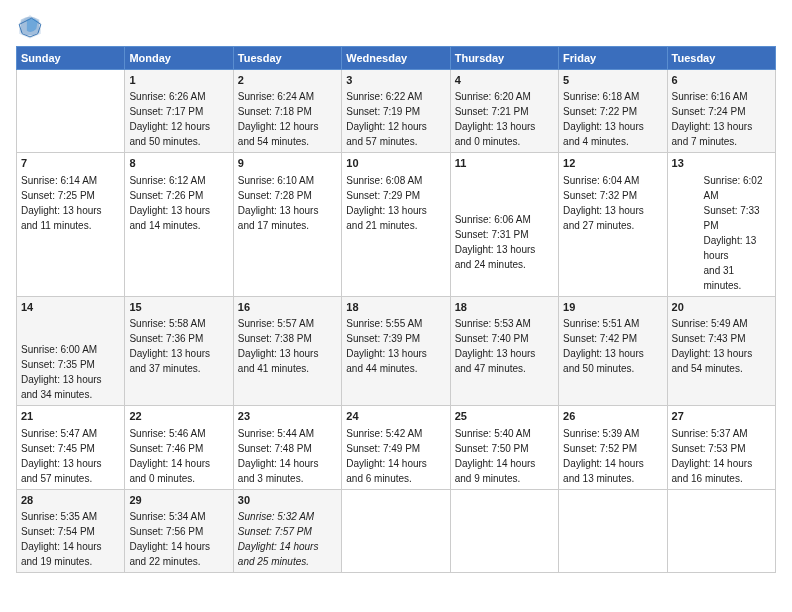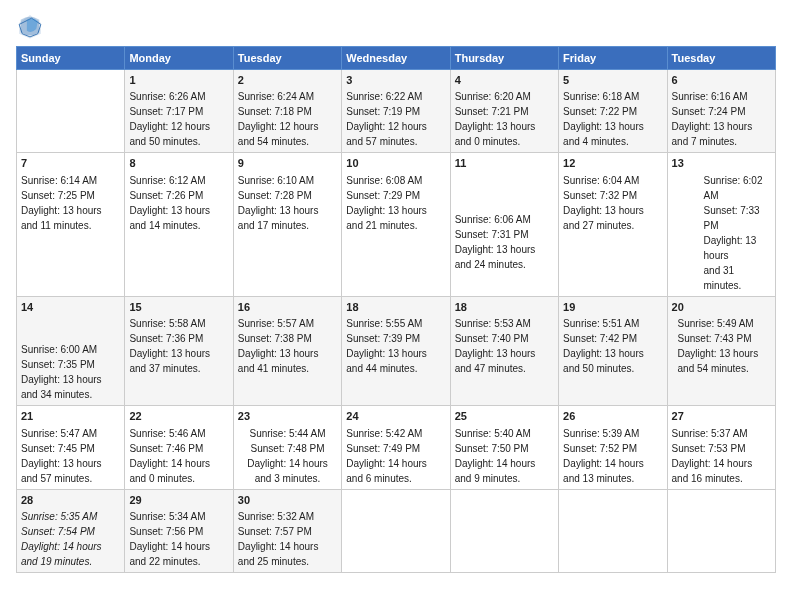--- a/index.html
+++ b/index.html
@@ -272,21 +272,21 @@
           </td>
           <td>
             <span class="day-number">19</span>
             <div class="day-info" style="white-space: pre-line;">Sunrise: 5:51 AM
 Sunset: 7:42 PM
 Daylight: 13 hours
 and 50 minutes.</div>
           </td>
           <td>
             <span class="day-number">20</span>
-            <div class="day-info" style="white-space: pre-line; margin-left: 6px;">Sunrise: 5:49 AM
+            <div class="day-info" style="white-space: pre-line;">Sunrise: 5:49 AM
 Sunset: 7:43 PM
 Daylight: 13 hours
 and 54 minutes.</div>
           </td>
         </tr>
         <tr>
           <td>
             <span class="day-number">21</span>
             <div class="day-info" style="white-space: pre-line;">Sunrise: 5:47 AM
 Sunset: 7:45 PM
@@ -295,21 +295,21 @@
           </td>
           <td>
             <span class="day-number">22</span>
             <div class="day-info" style="white-space: pre-line;">Sunrise: 5:46 AM
 Sunset: 7:46 PM
 Daylight: 14 hours
 and 0 minutes.</div>
           </td>
           <td>
             <span class="day-number">23</span>
-            <div class="day-info" style="white-space: pre-line; text-align: center;">Sunrise: 5:44 AM
+            <div class="day-info" style="white-space: pre-line;">Sunrise: 5:44 AM
 Sunset: 7:48 PM
 Daylight: 14 hours
 and 3 minutes.</div>
           </td>
           <td>
             <span class="day-number">24</span>
             <div class="day-info" style="white-space: pre-line;">Sunrise: 5:42 AM
 Sunset: 7:49 PM
 Daylight: 14 hours
 and 6 minutes.</div>
@@ -332,35 +332,35 @@
             <span class="day-number">27</span>
             <div class="day-info" style="white-space: pre-line;">Sunrise: 5:37 AM
 Sunset: 7:53 PM
 Daylight: 14 hours
 and 16 minutes.</div>
           </td>
         </tr>
         <tr>
           <td>
             <span class="day-number">28</span>
-            <div class="day-info" style="white-space: pre-line; font-style: italic;">Sunrise: 5:35 AM
+            <div class="day-info" style="white-space: pre-line;">Sunrise: 5:35 AM
 Sunset: 7:54 PM
 Daylight: 14 hours
 and 19 minutes.</div>
           </td>
           <td>
             <span class="day-number">29</span>
             <div class="day-info" style="white-space: pre-line;">Sunrise: 5:34 AM
 Sunset: 7:56 PM
 Daylight: 14 hours
 and 22 minutes.</div>
           </td>
           <td>
             <span class="day-number">30</span>
-            <div class="day-info" style="white-space: pre-line;">Sunrise: 5:32 AM
+            <div class="day-info" style="white-space: pre-line; font-style: italic;">Sunrise: 5:32 AM
 Sunset: 7:57 PM
 Daylight: 14 hours
 and 25 minutes.</div>
           </td>
           <td class="empty"></td>
           <td class="empty"></td>
           <td class="empty"></td>
           <td class="empty"></td>
         </tr>
       </tbody>

